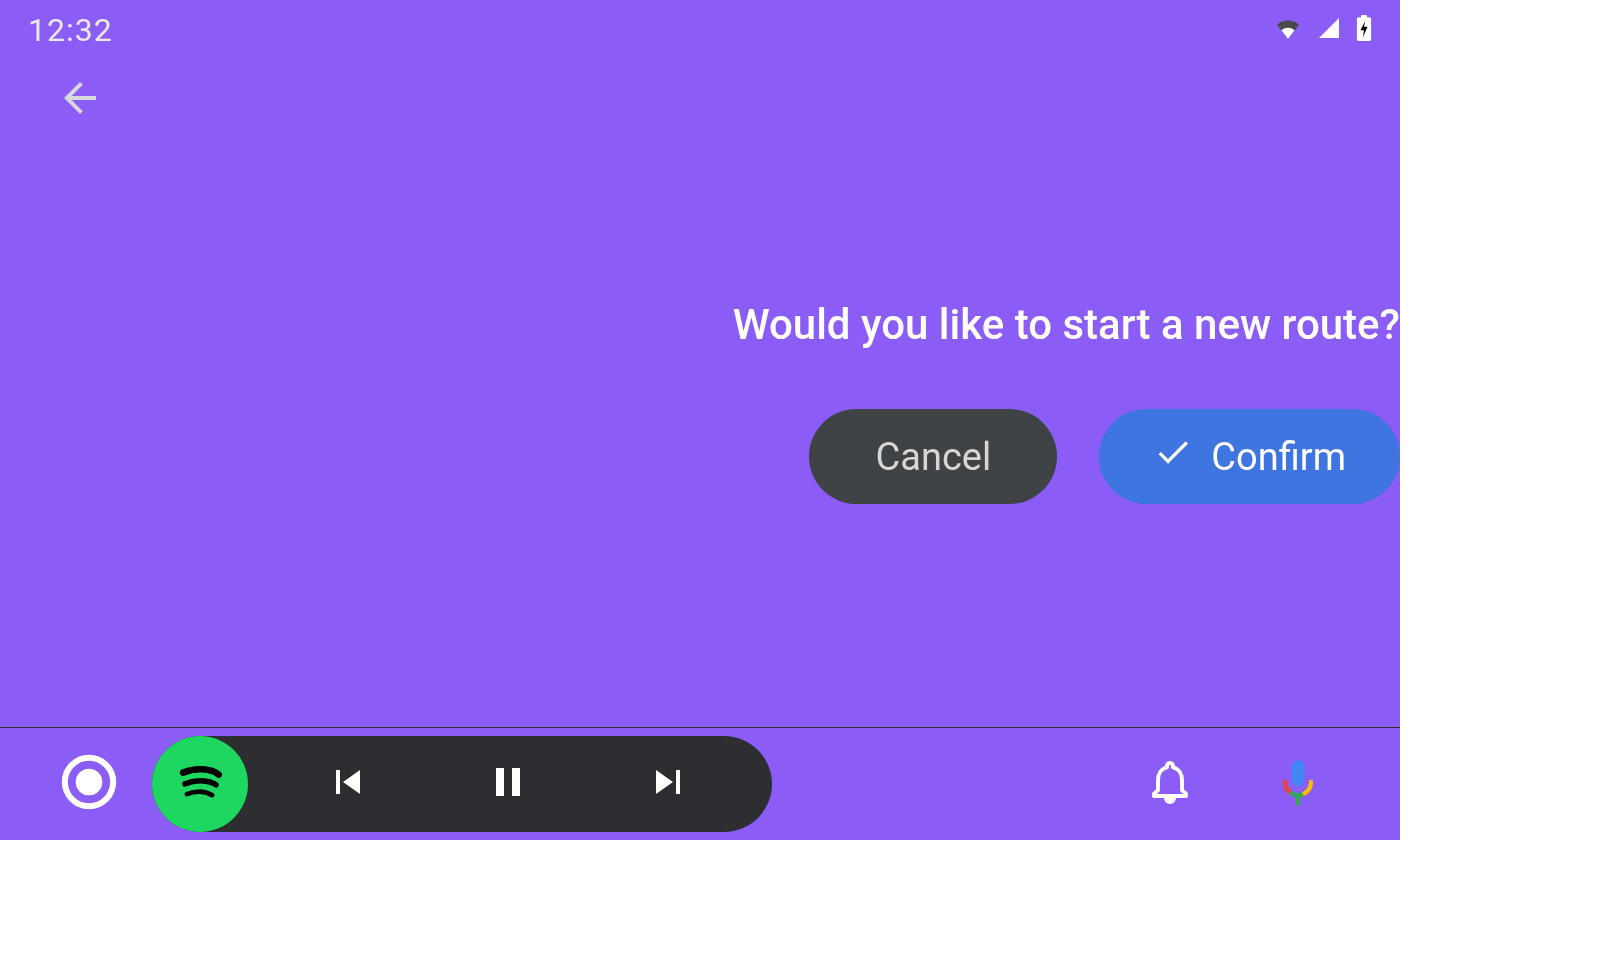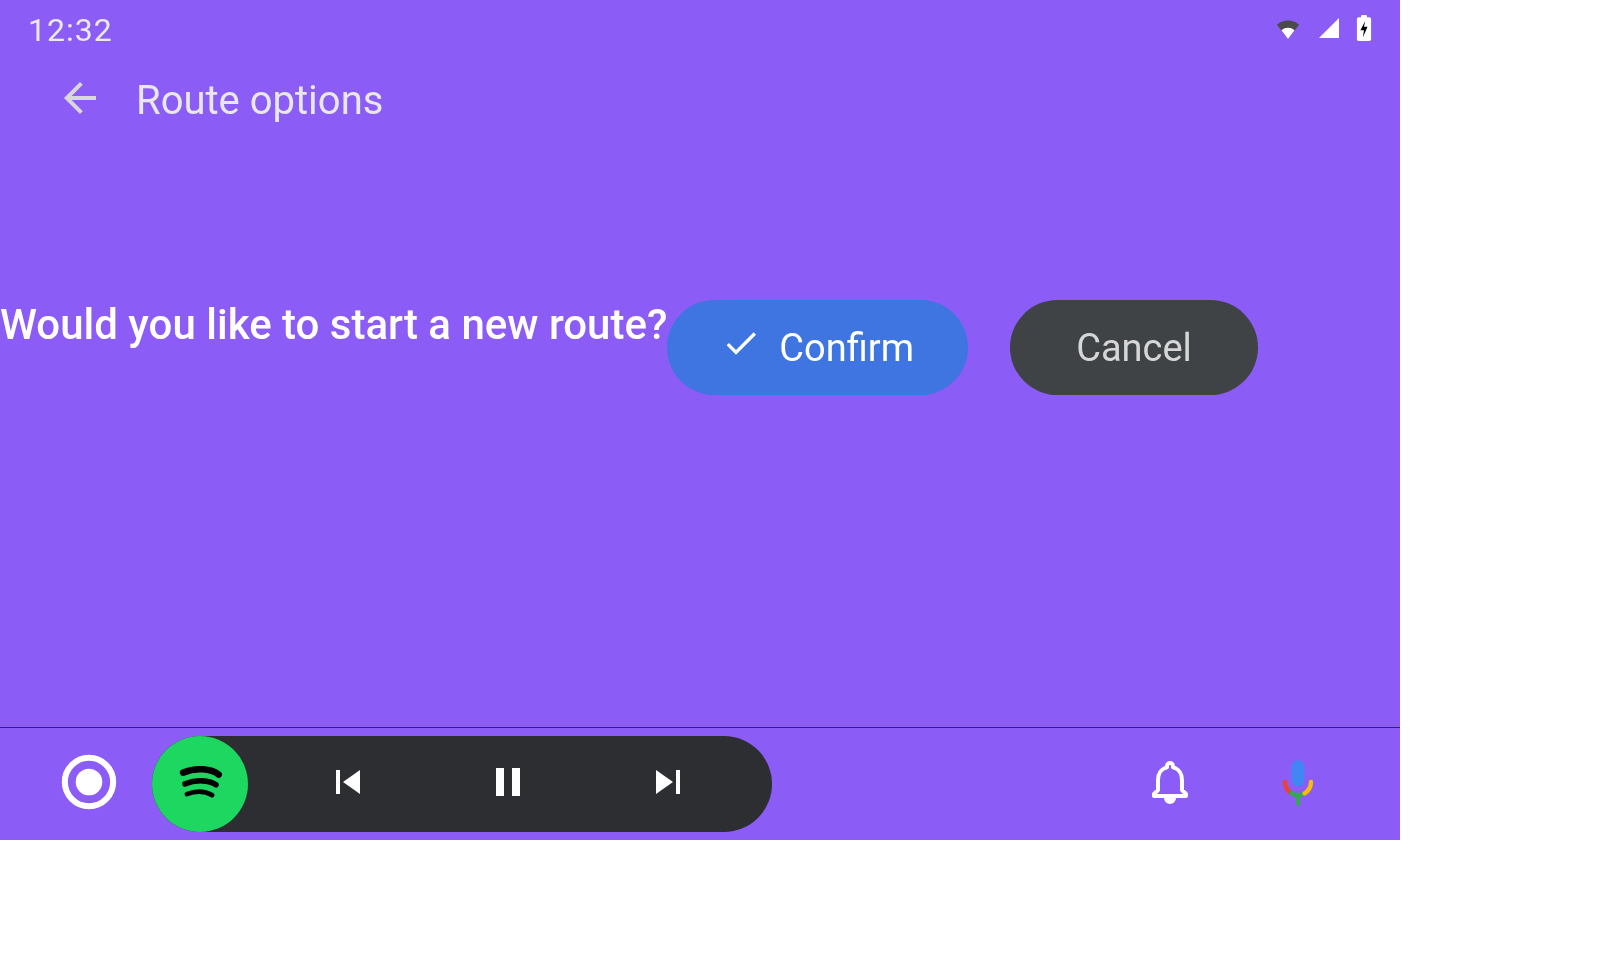--- a/index.html
+++ b/index.html
@@ -6,21 +6,21 @@
   .device{width:1400px;height:840px;background:#8b5cf6;color:#fff;position:relative;overflow:hidden}
   
   .status-bar{display:flex;justify-content:space-between;align-items:center;height:60px;padding:0 28px}
   .clock{font-size:32px;letter-spacing:1px;color:#eaeaea}
   .status-icons{display:flex;align-items:center;gap:14px}
   
   .header{display:flex;align-items:center;height:80px;padding:0 20px}
   .back-btn{display:flex;align-items:center;justify-content:center;width:64px;height:64px;margin-left:28px;margin-right:24px;cursor:pointer}
   .page-title{font-size:40px;color:#e8e8e8;font-weight:400}
   
-  .main{position:absolute;left:0;right:0;top:300px;display:flex;flex-direction:row;align-items:flex-start}
+  .main{position:absolute;left:0;right:0;top:300px;display:flex;flex-direction:column;align-items:flex-end}
   .prompt{font-size:42px;font-weight:500;color:#fff;margin-bottom:60px;text-align:center}
   .btn-row{display:flex;gap:42px}
   .pill{height:95px;border-radius:60px;display:flex;align-items:center;justify-content:center;font-size:38px;font-weight:400;cursor:pointer;padding:0 54px;white-space:nowrap}
   .pill.primary{background:#3f75e0;color:#fff;gap:18px}
   .pill.secondary{background:#3f4346;color:#d6d6d6;min-width:140px}
   
   .divider{position:absolute;left:0;right:0;top:727px;height:1px;background:#2d2d2d}
   
   .bottom{position:absolute;left:0;right:0;bottom:0;height:112px;display:flex;align-items:center;padding:0 60px}
   .home-btn{margin-right:34px;cursor:pointer}
@@ -60,36 +60,35 @@
   </div>
 
   <div class="header">
     <div class="back-btn">
       <span>
         <svg width="48" height="48" viewBox="0 0 24 24">
             <path d="M20 11H7.83l5.59-5.59L12 4l-8 8 8 8 1.41-1.41L7.83 13H20z" fill="#d8d8d8"></path>
           </svg>
       </span>
     </div>
-    <div class="page-title">Route options</div>
   </div>
 
   <div class="main">
     <div class="prompt">Would you like to start a new route?</div>
     <div class="btn-row">
+      <div class="pill secondary">
+        <span>Cancel</span>
+      </div>
       <div class="pill primary">
         <span>
           <svg width="40" height="40" viewBox="0 0 24 24">
               <path d="M9 16.2 4.8 12l-1.4 1.4L9 19 21 7l-1.4-1.4z" fill="#fff"></path>
             </svg>
         </span>
         <span>Confirm</span>
-      </div>
-      <div class="pill secondary">
-        <span>Cancel</span>
       </div>
     </div>
   </div>
 
   <div class="divider"></div>
 
   <div class="bottom">
     <div class="home-btn">
       <span>
         <svg width="58" height="58" viewBox="0 0 48 48">

